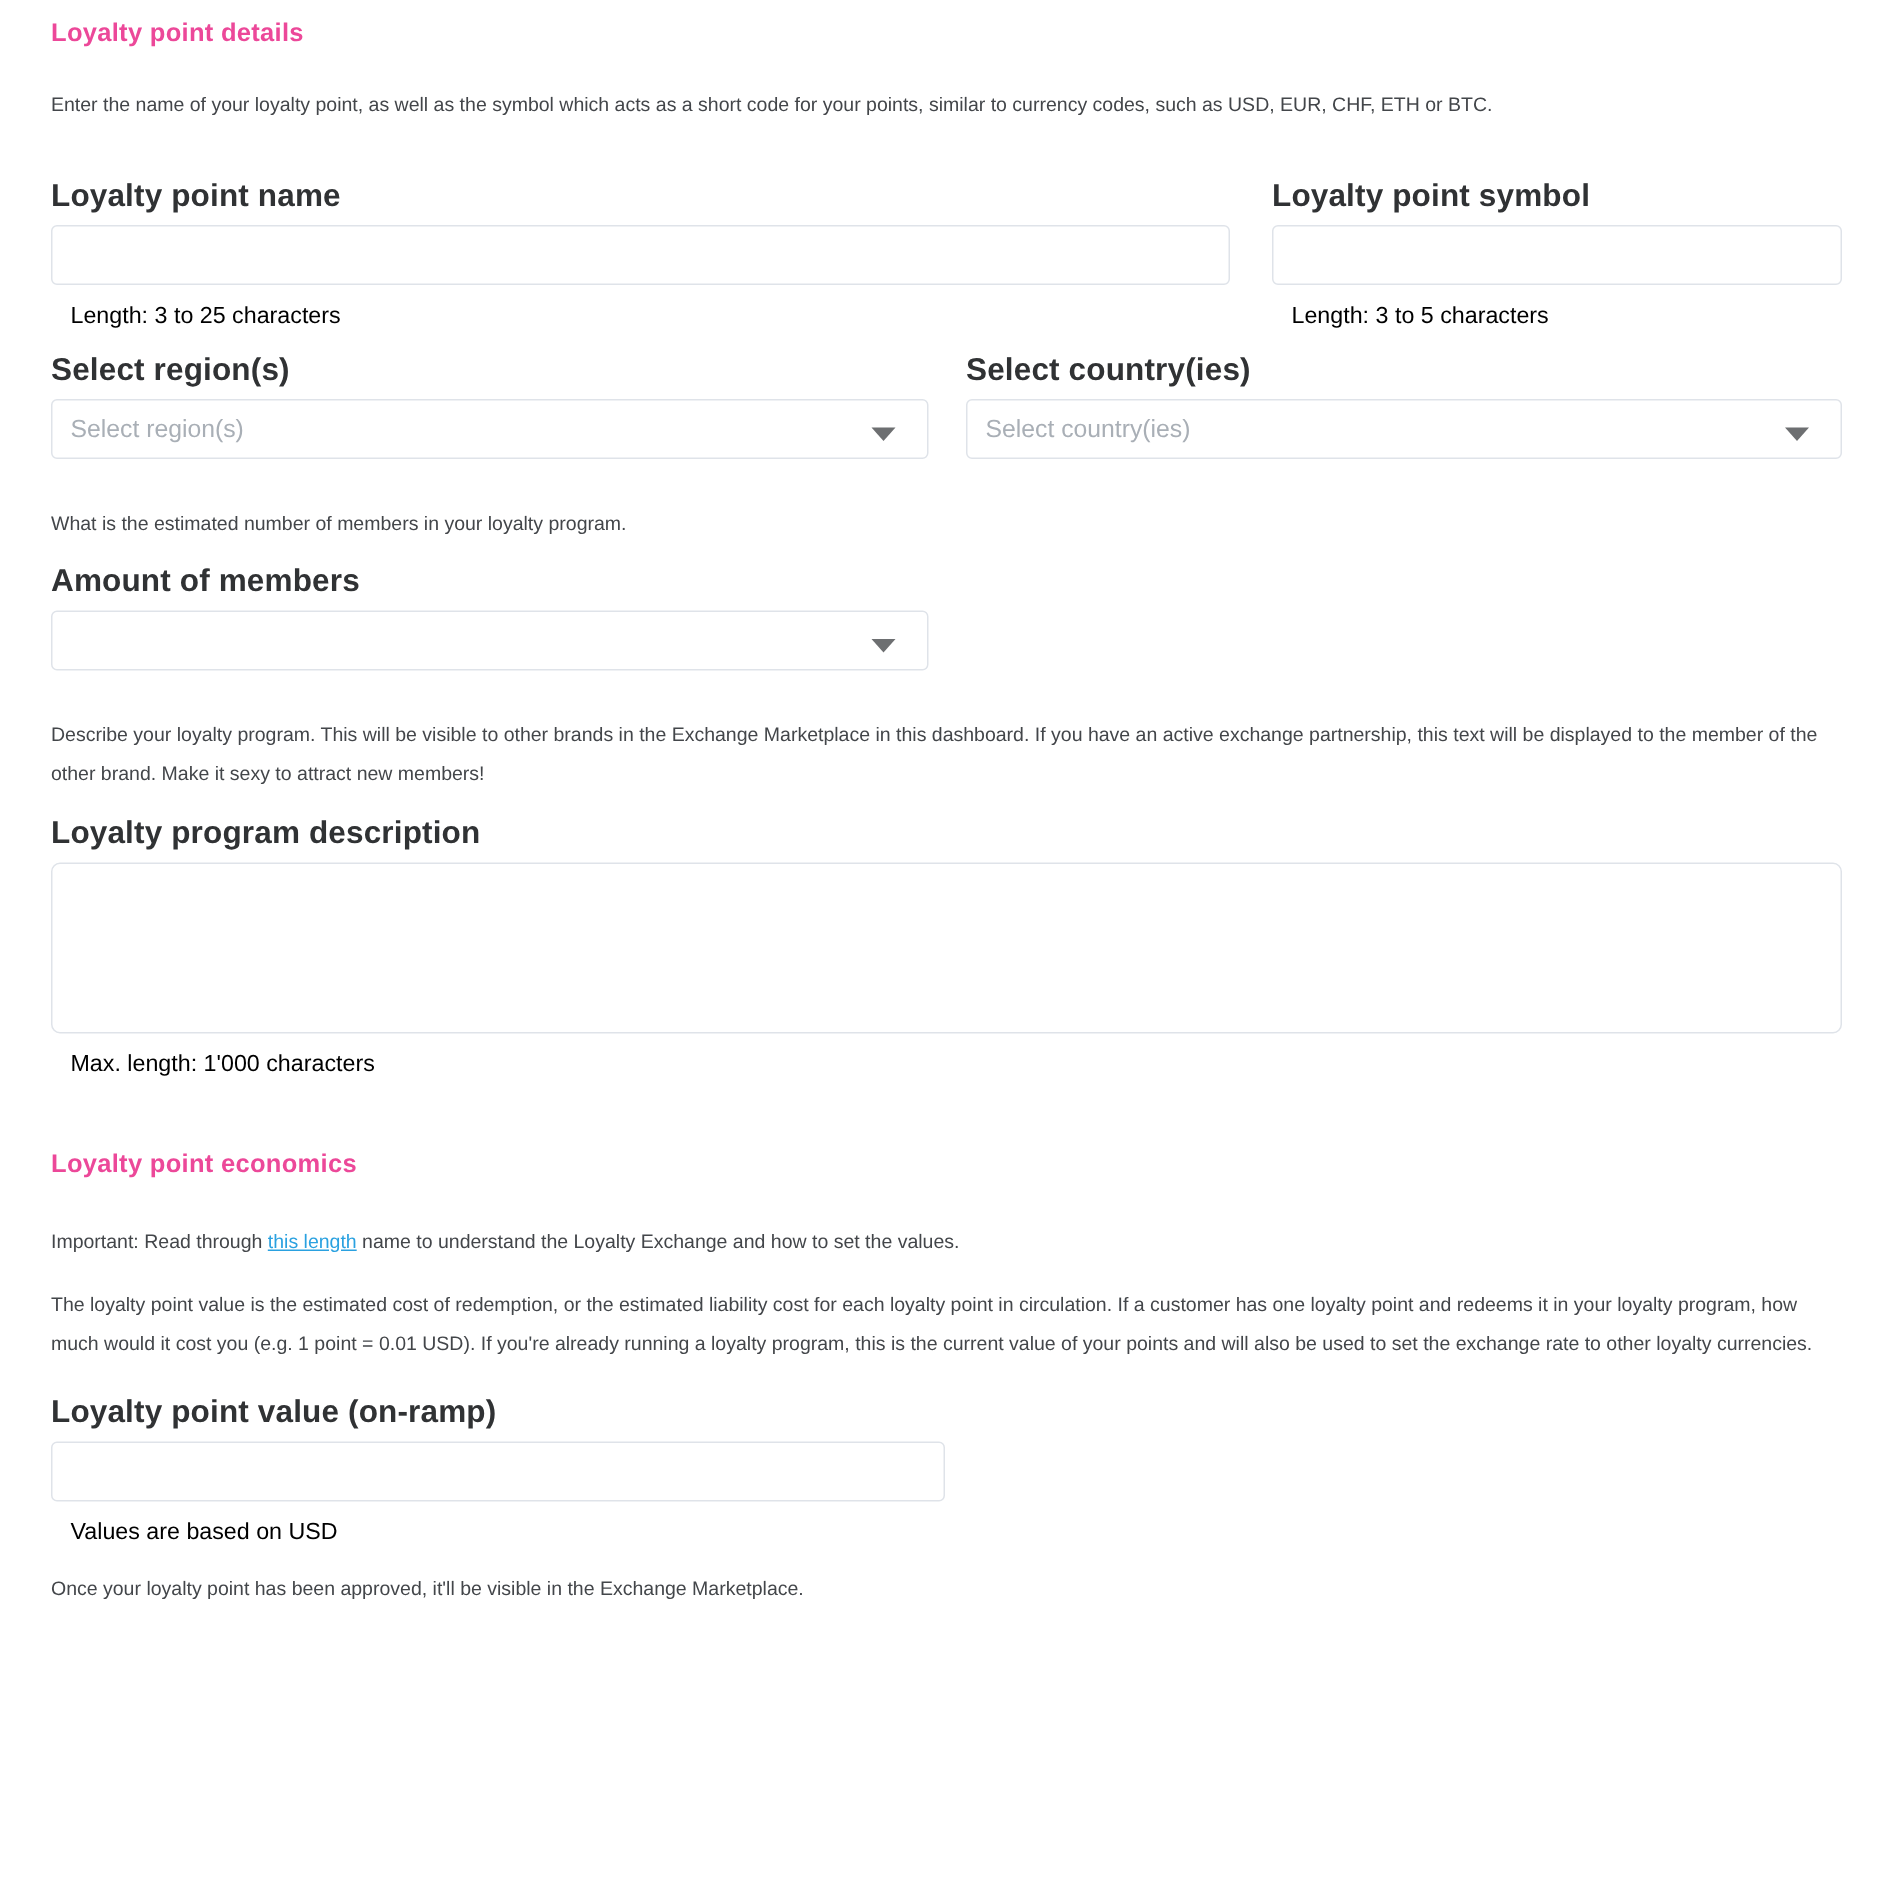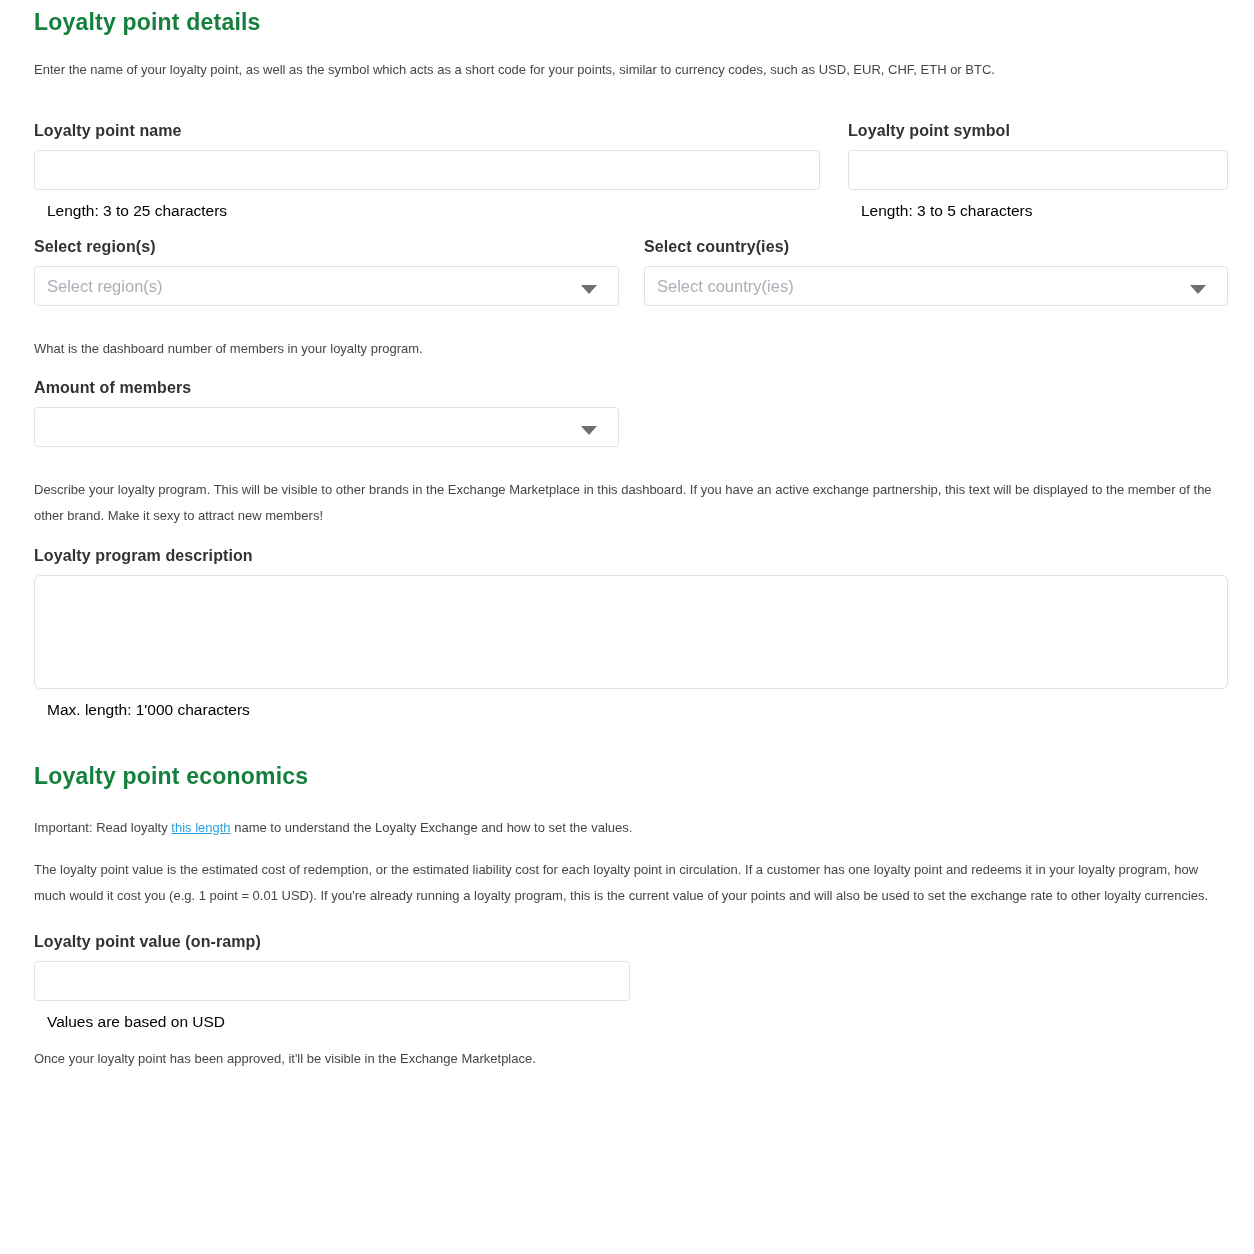--- a/index.html
+++ b/index.html
@@ -8,35 +8,35 @@
     width: 1254px;
     min-height: 1254px;
     font-family: "Liberation Sans", sans-serif;
     color: #3f4246;
     position: relative;
   }
   .content {
     padding: 8px 26px 0 34px;
   }
   h1.section-title {
-    font-size: 23px;
+    font-size: 17px;
     line-height: 28px;
     font-weight: 700;
-    color: #15803d;
+    color: #ec4899;
     letter-spacing: 0.2px;
   }
   p.body-text {
     font-size: 13px;
     line-height: 26px;
     color: #43464a;
   }
   .intro { margin-top: 21px; max-width: 1180px; }
   .field-label {
     display: block;
-    font-size: 16px;
+    font-size: 21px;
     line-height: 22px;
     font-weight: 700;
     color: #303234;
     margin-bottom: 8px;
     letter-spacing: 0.1px;
   }
   .text-input {
     display: block;
     width: 100%;
     height: 40px;
@@ -152,41 +152,41 @@
     </div>
     <div class="col-country">
       <label class="field-label">Select country(ies)</label>
       <div class="select-box">
         <span class="select-placeholder">Select country(ies)</span>
         <span class="select-arrow"></span>
       </div>
     </div>
   </div>
 
-  <p class="body-text members-text">What is the dashboard number of members in your loyalty program.</p>
+  <p class="body-text members-text">What is the estimated number of members in your loyalty program.</p>
 
   <div class="members-wrap">
     <label class="field-label">Amount of members</label>
     <div class="select-box">
       <span class="select-placeholder"></span>
       <span class="select-arrow"></span>
     </div>
   </div>
 
   <p class="body-text describe-text">Describe your loyalty program. This will be visible to other brands in the Exchange Marketplace in this dashboard. If you have an active exchange partnership, this text will be displayed to the member of the other brand. Make it sexy to attract new members!</p>
 
   <div class="desc-label-wrap">
     <label class="field-label">Loyalty program description</label>
     <textarea class="textarea-input" style=""></textarea>
     <div class="hint">Max. length: 1'000 characters</div>
   </div>
 
   <h1 class="section-title economics-title">Loyalty point economics</h1>
 
-  <p class="body-text important-text"><span>Important: Read loyalty </span><a class="guide-link">this length</a><span> name to understand the Loyalty Exchange and how to set the values.</span></p>
+  <p class="body-text important-text"><span>Important: Read through </span><a class="guide-link">this length</a><span> name to understand the Loyalty Exchange and how to set the values.</span></p>
 
   <p class="body-text value-text">The loyalty point value is the estimated cost of redemption, or the estimated liability cost for each loyalty point in circulation. If a customer has one loyalty point and redeems it in your loyalty program, how much would it cost you (e.g. 1 point = 0.01 USD). If you're already running a loyalty program, this is the current value of your points and will also be used to set the exchange rate to other loyalty currencies.</p>
 
   <div class="value-label-wrap">
     <label class="field-label">Loyalty point value (on-ramp)</label>
     <input type="text" class="text-input value-input" value="" style="">
     <div class="hint">Values are based on USD</div>
   </div>
 
   <p class="body-text approved-text">Once your loyalty point has been approved, it'll be visible in the Exchange Marketplace.</p>

